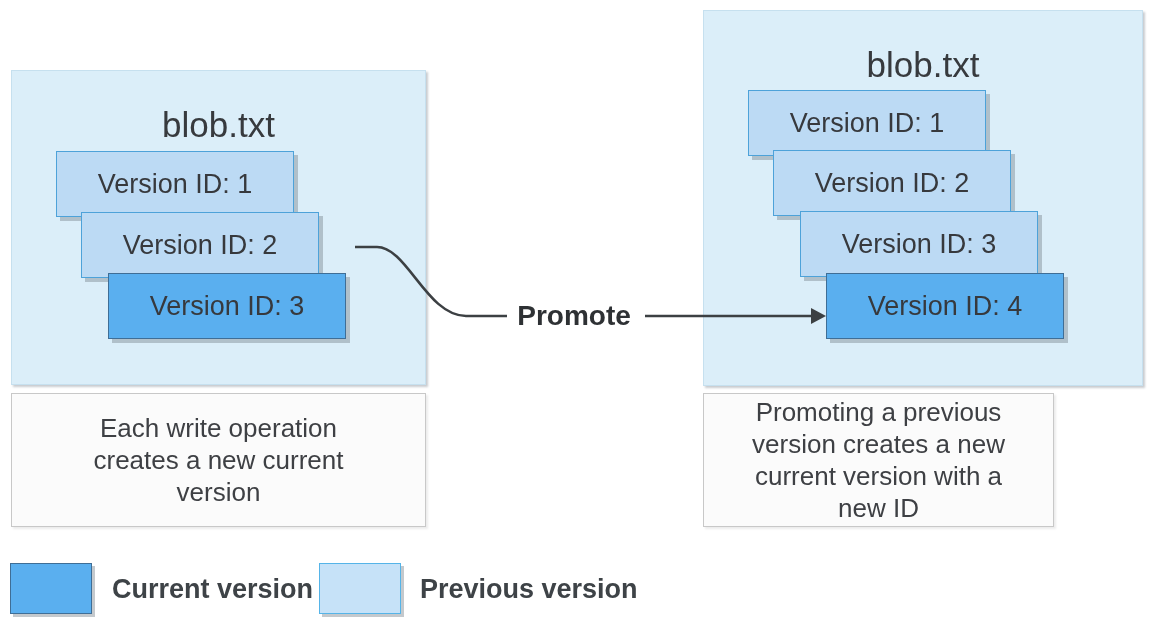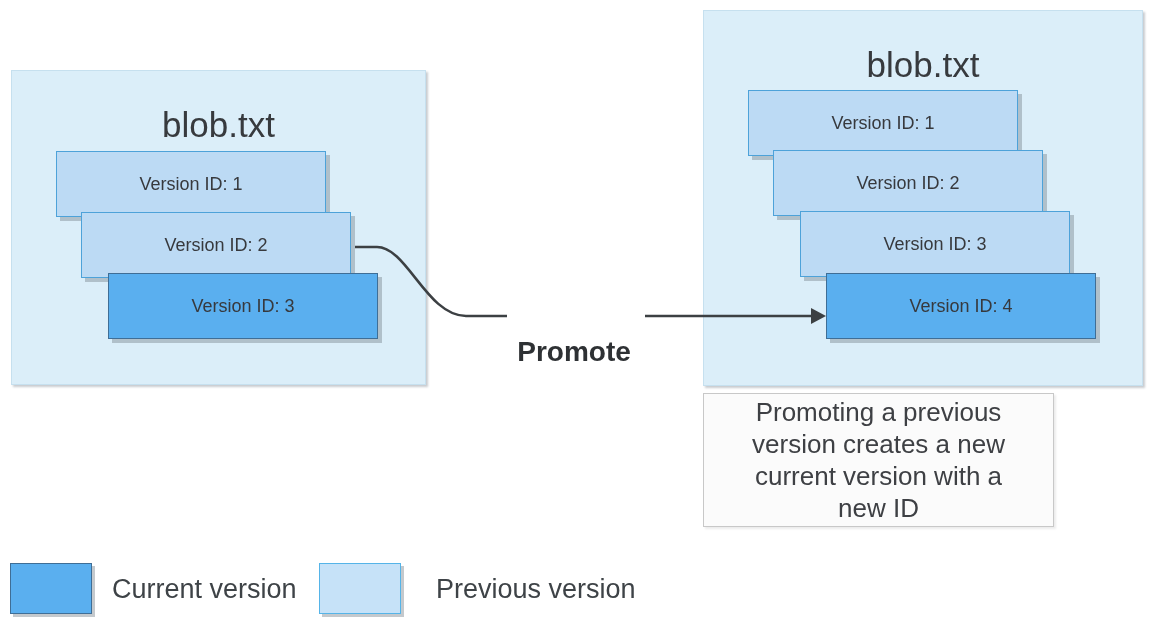--- a/index.html
+++ b/index.html
@@ -23,23 +23,23 @@
   .panel-right { left: 703px; top: 10px; width: 440px; height: 376px; }
   .panel-title {
     position: absolute;
     left: 0; top: 34px; width: 100%;
     text-align: center;
     font-size: 35px;
     color: #373a3e;
   }
   .vbox {
     position: absolute;
-    width: 270px; height: 66px;
+    width: 238px; height: 66px;
     display: flex; align-items: center; justify-content: center;
-    font-size: 18px;
+    font-size: 27px;
     color: #37393d;
     box-sizing: border-box;
   }
   .vbox.light {
     background: #bcdaf4;
     border: 1px solid #4da2d9;
     box-shadow: 4px 4px 0 rgba(125,135,145,0.45);
   }
   .vbox.dark {
     background: #5aafef;
@@ -61,21 +61,20 @@
   }
   .caption-left  { left: 11px;  width: 415px; padding: 0 66px; }
   .caption-right { left: 703px; width: 351px; padding: 0 42px; }
   .connector-label {
     position: absolute;
     left: 504px; top: 300px; width: 140px;
     text-align: center;
     font-size: 28px;
     font-weight: bold;
     color: #2e3134;
-    margin-top: 36px;
   }
   .legend-swatch {
     position: absolute;
     top: 563px; width: 82px; height: 51px;
     box-sizing: border-box;
   }
   .legend-swatch.current {
     left: 10px;
     background: #5aafef;
     border: 1px solid #3f6e96;
@@ -86,23 +85,24 @@
     background: #c6e2f8;
     border: 1px solid #55b4e8;
     box-shadow: 3px 3px 0 rgba(125,135,145,0.45);
   }
   .legend-label {
     position: absolute;
     top: 573px;
     font-size: 27px;
     line-height: 32px;
     color: #3e4347;
+    font-weight: bold;
   }
   .legend-label.current  { left: 112px; }
-  .legend-label.previous { left: 420px; margin-left: 16px; }
+  .legend-label.previous { left: 420px; }
   svg.connector-layer {
     position: absolute;
     left: 0; top: 0;
     pointer-events: none;
   }
 </style>
 </head>
 <body>
 
 <div class="stage">
@@ -111,20 +111,23 @@
     <div class="panel-title">blob.txt</div>
   </div>
   <div class="vbox light" style="left:56px; top:151px;">
     <span>Version ID: 1</span>
   </div>
   <div class="vbox light" style="left:81px; top:212px;">
     <span>Version ID: 2</span>
   </div>
   <div class="vbox dark" style="left:108px; top:273px;">
     <span>Version ID: 3</span>
+  </div>
+  <div class="caption-box caption-left">
+    <span>Each write operation creates a new current version</span>
   </div>
 
   <div class="panel panel-right">
     <div class="panel-title">blob.txt</div>
   </div>
   <div class="vbox light" style="left:748px; top:90px;">
     <span>Version ID: 1</span>
   </div>
   <div class="vbox light" style="left:773px; top:150px;">
     <span>Version ID: 2</span>

